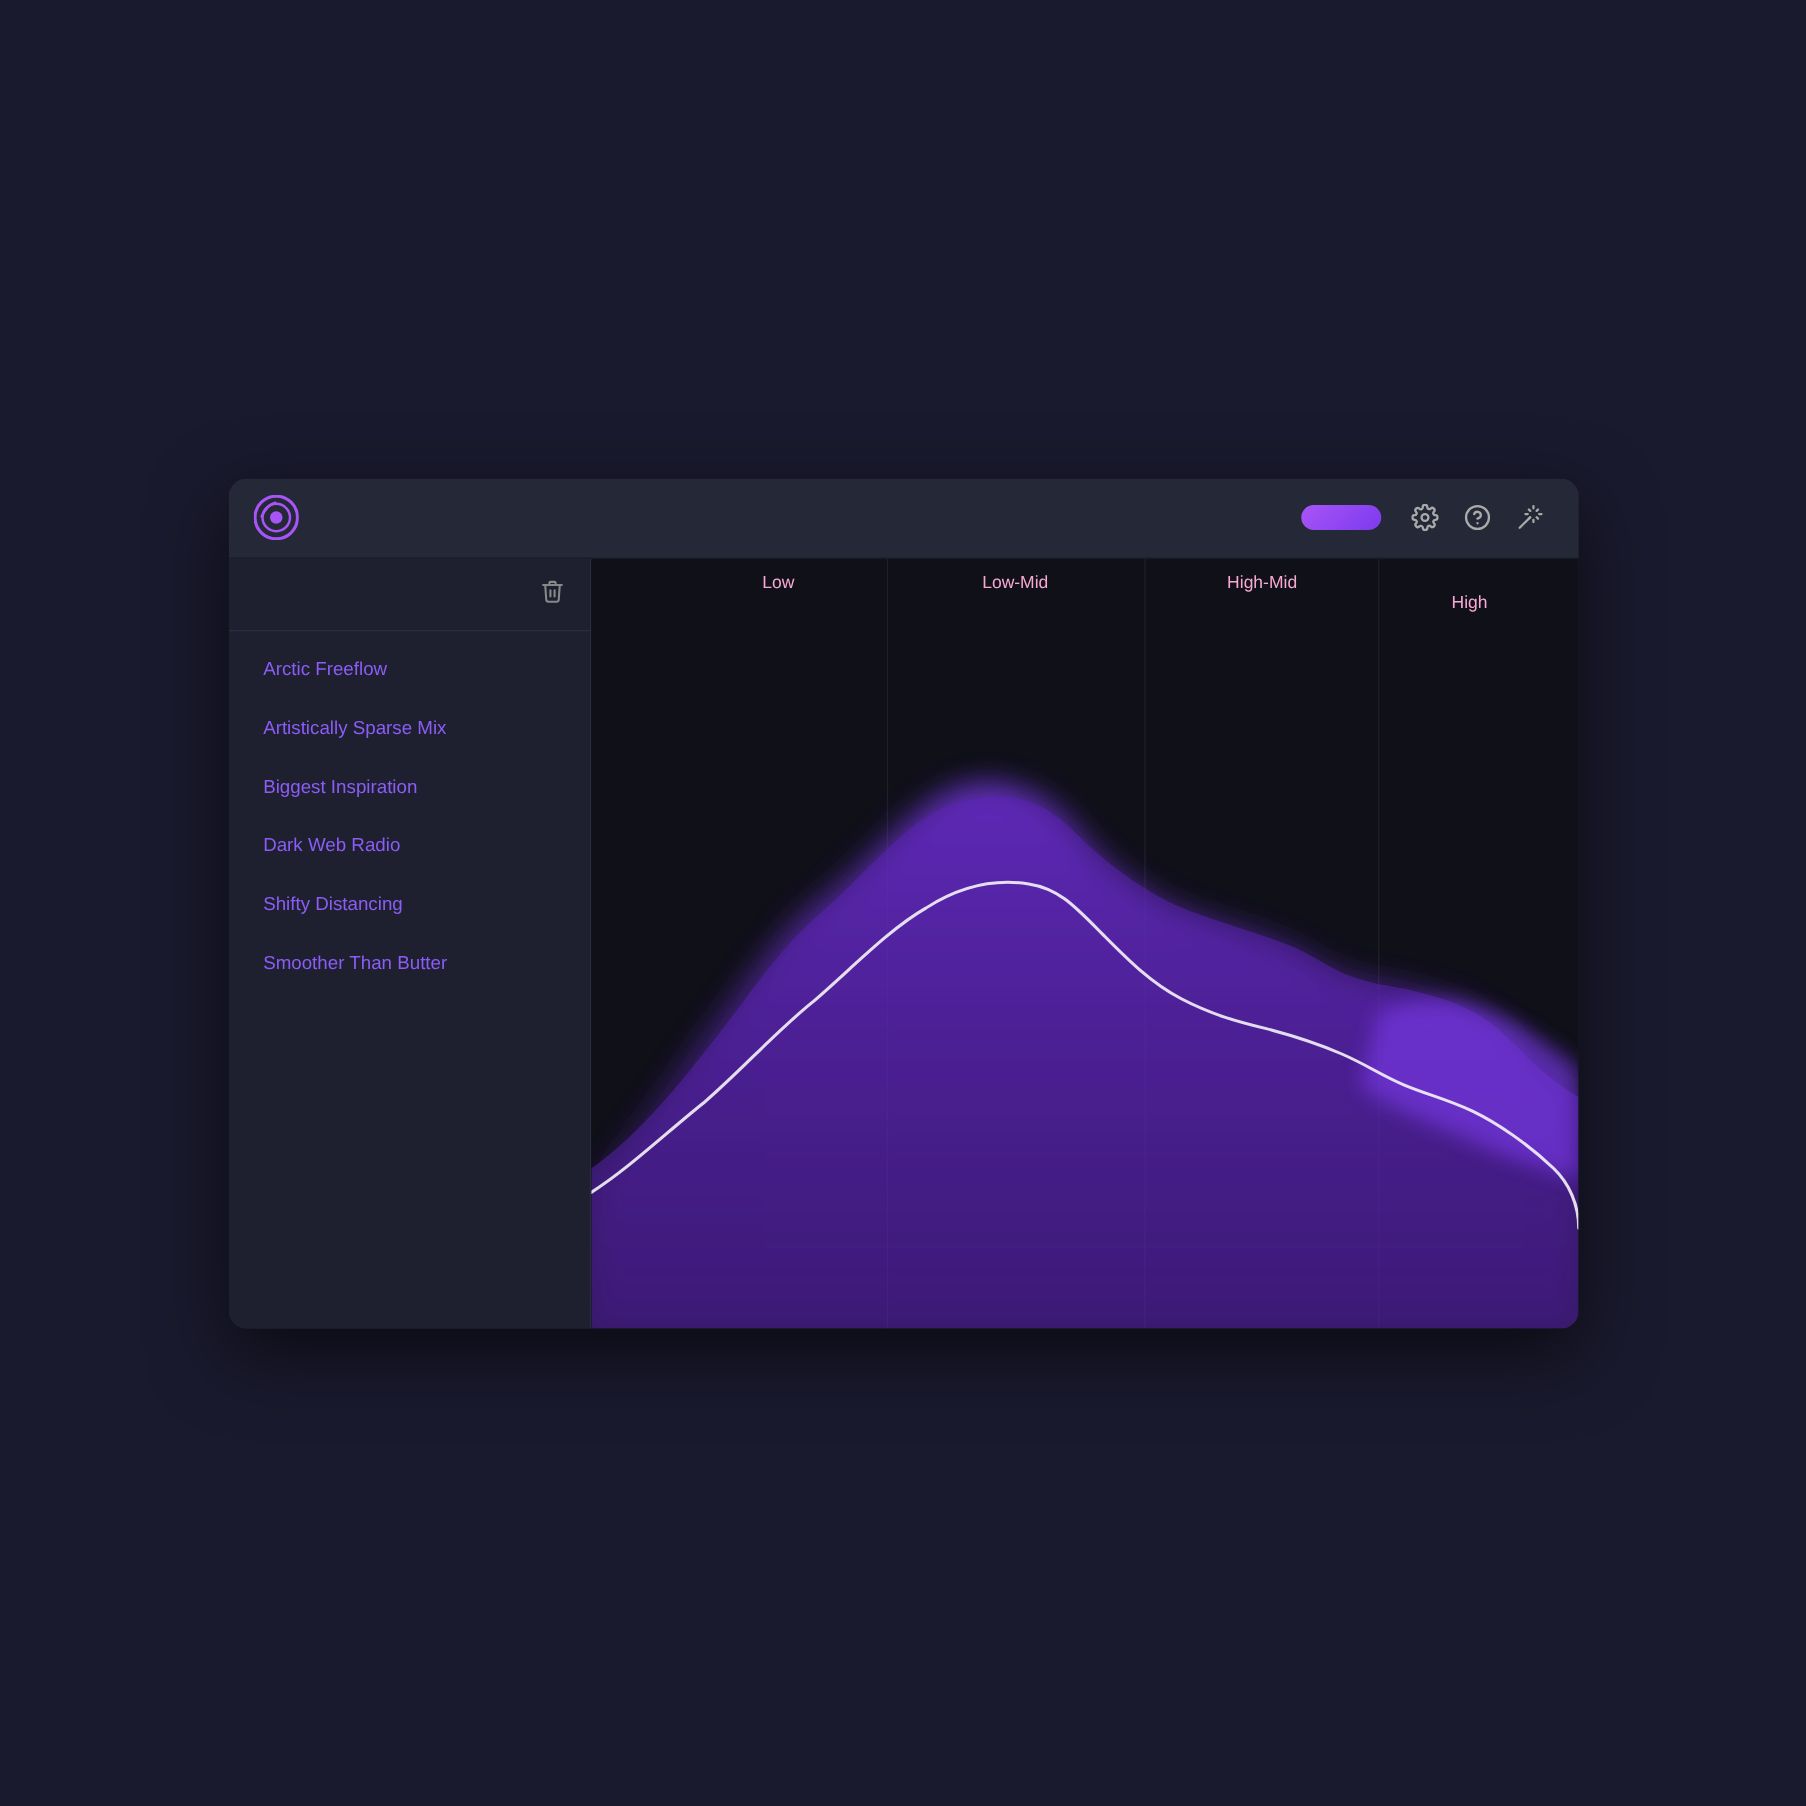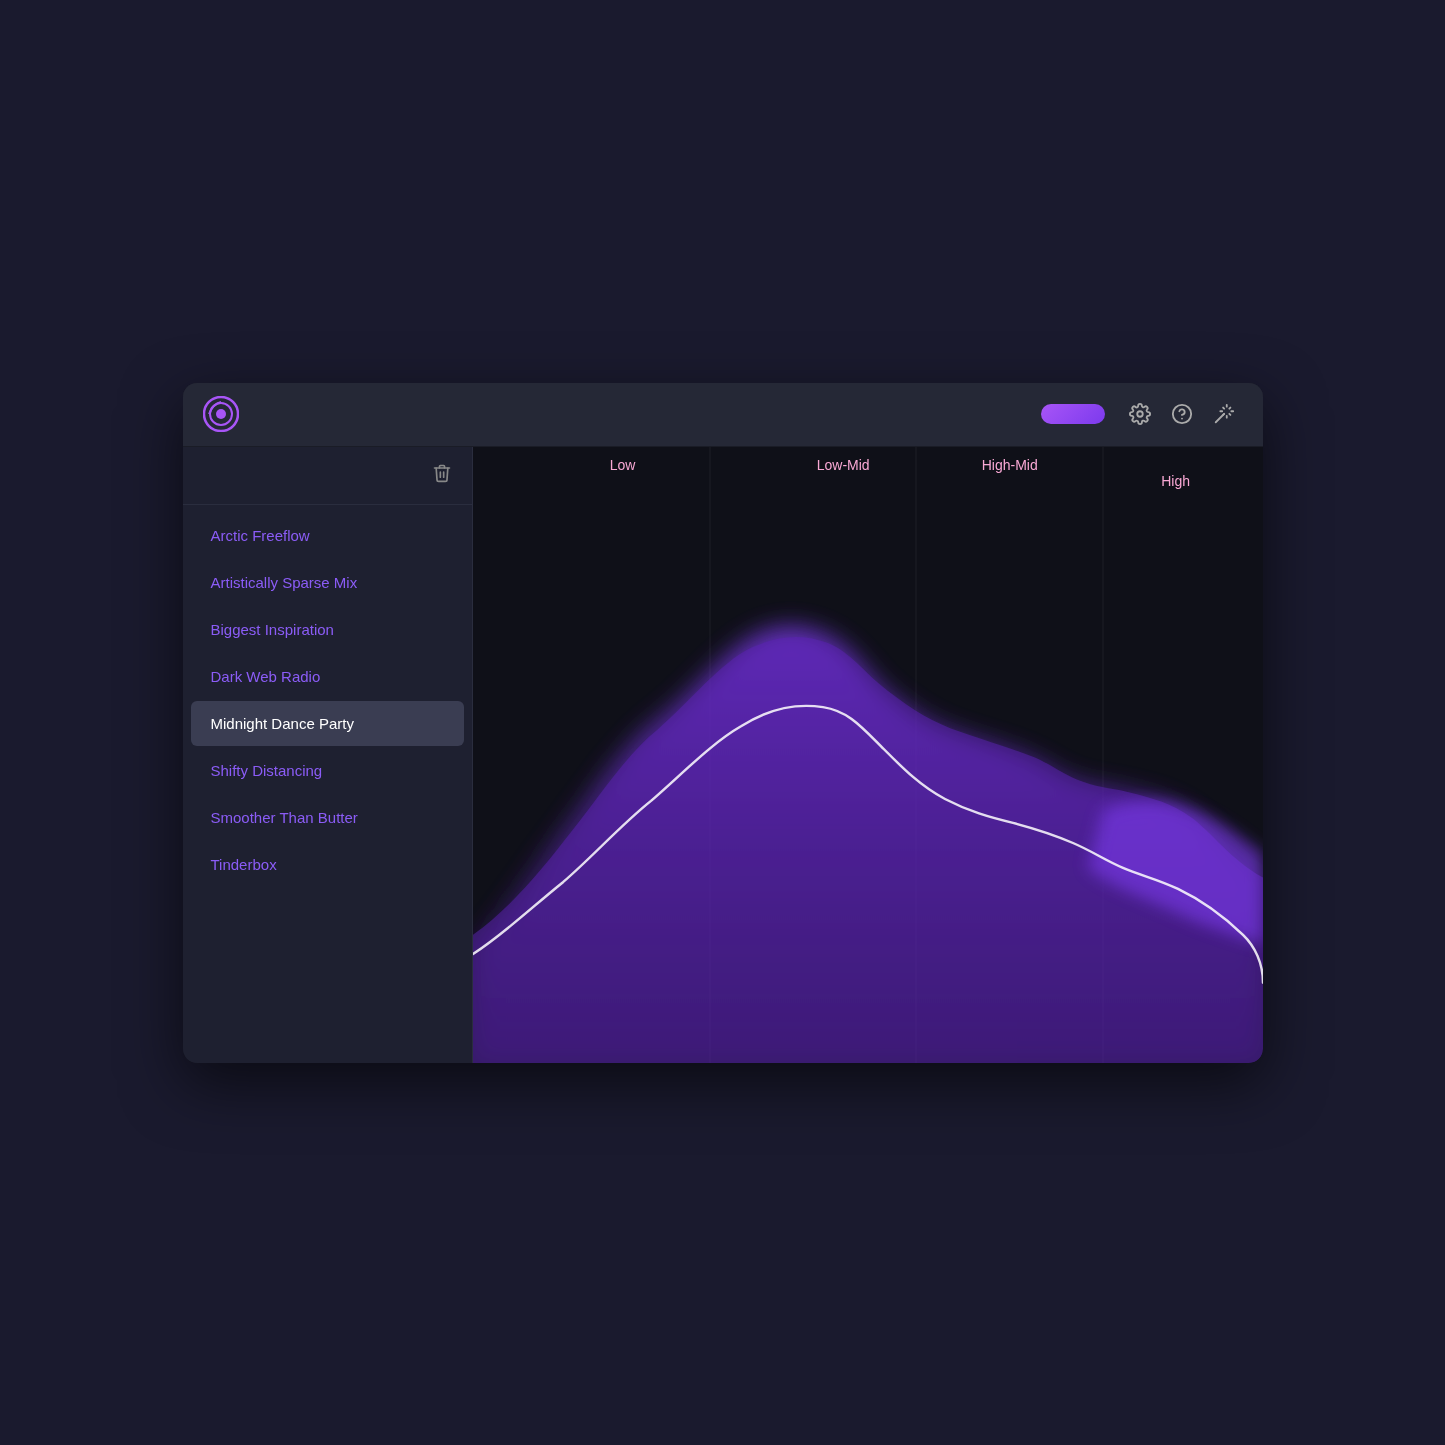--- a/index.html
+++ b/index.html
@@ -200,32 +200,30 @@
             <path d="M9 6V4a1 1 0 0 1 1-1h4a1 1 0 0 1 1 1v2"></path>
           </svg>
         </span>
       </div>
       <div class="sidebar-list">
 
       <div class="list-item">Arctic Freeflow</div>
           <div class="list-item">Artistically Sparse Mix</div>
           <div class="list-item">Biggest Inspiration</div>
           <div class="list-item">Dark Web Radio</div>
-          <div class="list-item active">Midnight Dance Party</div>
           <div class="list-item">Shifty Distancing</div>
           <div class="list-item">Smoother Than Butter</div>
-          <div class="list-item">Tinderbox</div>
         </div>
     </div>
 
     <div class="chart-area">
 
       <div class="freq-labels">
           <span class="freq-label" style="left: 19%;">Low</span>
-          <span class="freq-label" style="left: 43%; margin-left: 31px;">Low-Mid</span>
+          <span class="freq-label" style="left: 43%;">Low-Mid</span>
           <span class="freq-label" style="left: 68%;">High-Mid</span>
           <span class="freq-label" style="left: 89%; margin-top: 16px;">High</span>
         </div>
 
       <svg class="chart-svg" viewBox="0 0 790 644" preserveAspectRatio="none">
         <defs>
           <linearGradient id="purpleGrad" x1="0" y1="0" x2="0" y2="1">
             <stop offset="0%" stop-color="#7c3aed" stop-opacity="0.85"></stop>
             <stop offset="100%" stop-color="#4c1d95" stop-opacity="0.3"></stop>
           </linearGradient>

